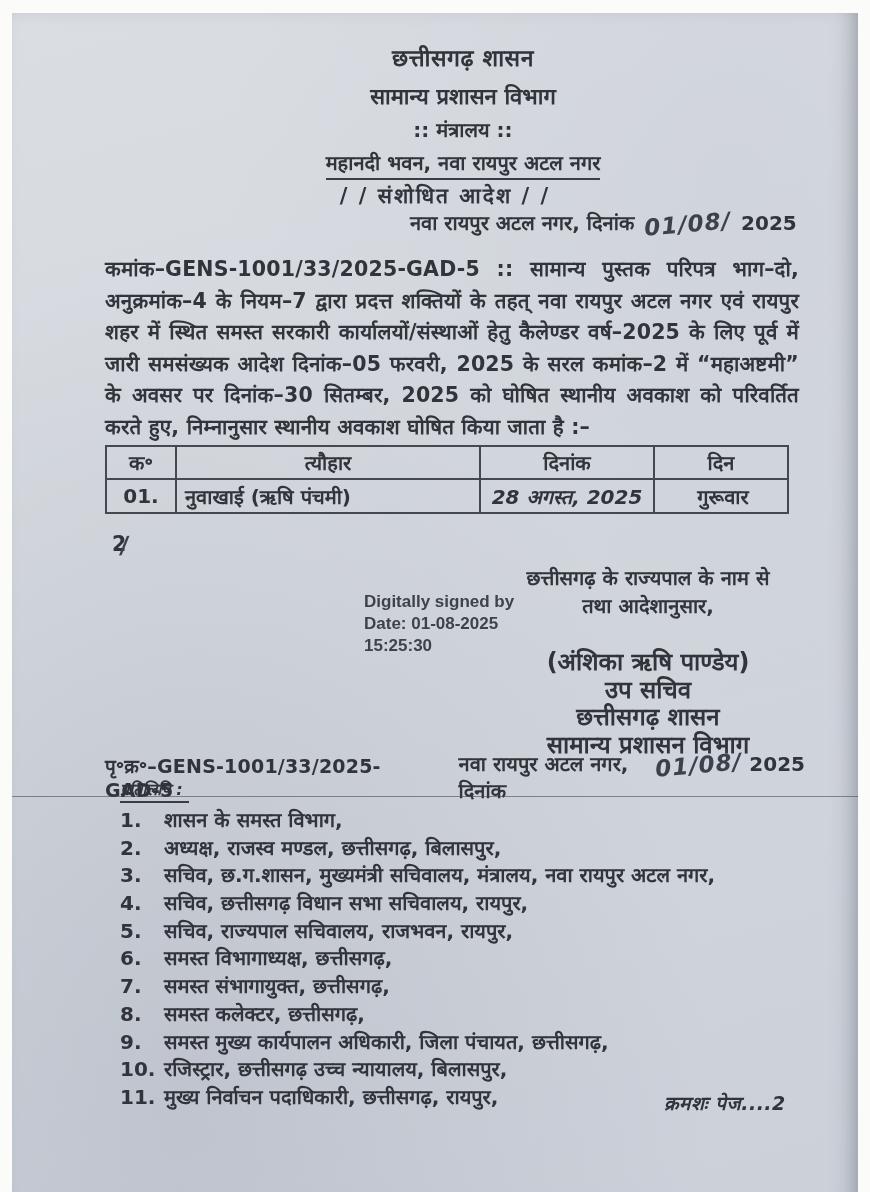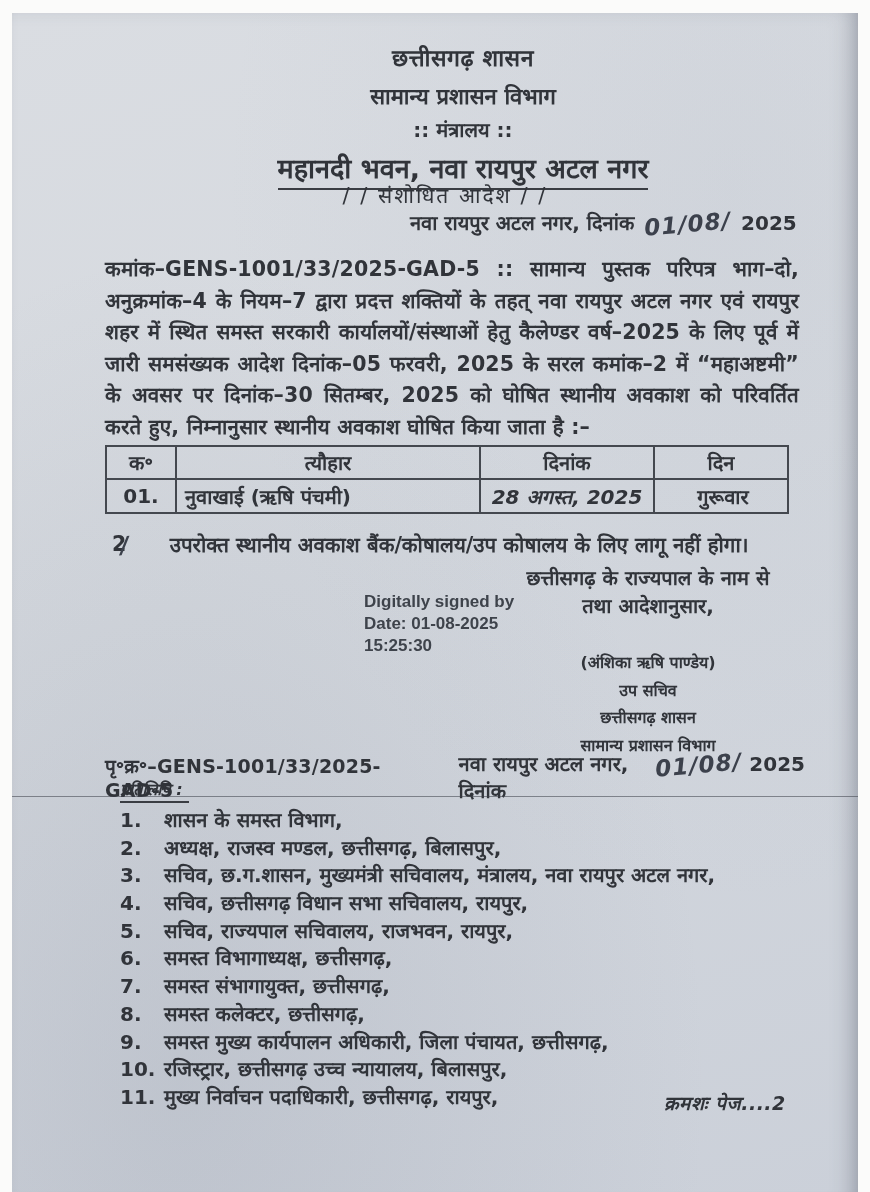--- a/index.html
+++ b/index.html
@@ -16,24 +16,24 @@
     background:
       radial-gradient(ellipse at 20% 90%, rgba(120,128,145,.18), rgba(0,0,0,0) 55%),
       radial-gradient(ellipse at 85% 15%, rgba(150,160,180,.10), rgba(0,0,0,0) 50%),
       linear-gradient(165deg,#dadde2 0%,#d4d8de 45%,#cbd0d9 100%);
     box-shadow: inset -16px 0 22px -12px rgba(80,86,102,.45), inset 0 -8px 14px -8px rgba(80,86,102,.25);
   }
   .hdr{position:absolute;top:28px;left:0;width:100%;text-align:center;transform:translateX(28px);}
   .hdr .l1{font-size:23px;font-weight:bold;letter-spacing:.5px;}
   .hdr .l2{font-size:22px;font-weight:bold;margin-top:7px;}
   .hdr .l3{font-size:20px;font-weight:bold;margin-top:6px;}
-  .hdr .l4{font-size:27px;font-weight:bold;margin-top:6px;display:inline-block;
+  .hdr .l4{font-size:20px;font-weight:bold;margin-top:6px;display:inline-block;
            border-bottom:2px solid #3a3d43;padding-bottom:2px;}
   .order-title{position:absolute;top:168px;left:0;width:100%;text-align:center;transform:translateX(10px);
-           font-size:21px;font-weight:normal;letter-spacing:2px;}
+           font-size:21px;font-weight:bold;letter-spacing:2px;}
   .dateline{position:absolute;top:196px;left:398px;width:440px;font-size:20px;font-weight:600;
            display:flex;align-items:baseline;gap:10px;}
   .hand{font-style:italic;font-weight:600;font-size:23px;color:#3c414c;
         display:inline-block;transform:rotate(-5deg) translateY(2px);letter-spacing:1px;}
   .year{font-weight:bold;font-size:20px;}
   .para{position:absolute;left:93px;top:241px;width:694px;font-size:20.5px;font-weight:600;
         line-height:31.5px;text-align:justify;letter-spacing:.2px;}
   table.hol{position:absolute;left:93px;top:432px;width:684px;border-collapse:collapse;
         font-size:20px;}
   table.hol th,table.hol td{border:2px solid #44484f;padding:2px 8px;}
@@ -46,21 +46,21 @@
   .clause2{position:absolute;left:100px;top:517px;width:700px;display:flex;gap:40px;
         font-size:20.5px;font-weight:600;}
   .clause2 .num{font-weight:bold;}
   .clause2 .tick{font-style:italic;color:#3c414c;margin-left:-6px;}
   .byorder{position:absolute;left:468px;top:551px;width:336px;text-align:center;
         font-size:20px;font-weight:600;line-height:28px;}
   .dsig{position:absolute;left:352px;top:578px;width:210px;
         font-family:"Liberation Sans","DejaVu Sans",sans-serif;
         font-size:17px;color:#3e434b;line-height:22px;font-weight:600;}
   .officer{position:absolute;left:468px;top:636px;width:336px;text-align:center;
-        font-size:16px;font-weight:600;line-height:27.5px;}
+        font-size:24px;font-weight:600;line-height:27.5px;}
   .endors{position:absolute;left:93px;top:737px;width:700px;display:flex;align-items:center;}
   .endors .ref{font-weight:bold;font-size:19px;letter-spacing:.2px;}
   .endors .edate{margin-left:42px;display:flex;align-items:baseline;gap:8px;
         font-size:20px;font-weight:600;}
   .copylabel{position:absolute;left:108px;top:765px;font-size:16px;font-weight:bold;font-style:italic;
         border-bottom:2px solid #3a3d43;padding-bottom:1px;padding-right:6px;}
   .divider{position:absolute;left:0;top:783px;width:100%;height:1px;background:rgba(60,64,72,.55);}
   .recips{position:absolute;left:108px;top:793px;width:700px;}
   .recips .row{display:flex;height:27.7px;align-items:baseline;font-size:20px;font-weight:600;}
   .recips .n{width:44px;font-weight:bold;flex:none;}
@@ -107,21 +107,20 @@
             <td>28 अगस्त, 2025</td>
             <td>गुरूवार</td>
           </tr>
         </tbody>
     </table>
 
     <div class="clause2">
       <span>
         <span class="num">2</span><span class="hand tick">/</span>
       </span>
-      <span>उपरोक्त स्थानीय अवकाश बैंक/कोषालय/उप कोषालय के लिए लागू नहीं होगा।</span>
     </div>
 
     <div class="byorder">
       <div>छत्तीसगढ़ के राज्यपाल के नाम से</div>
       <div>तथा आदेशानुसार,</div>
     </div>
 
     <div class="dsig">
 
     <div>Digitally signed by</div>

